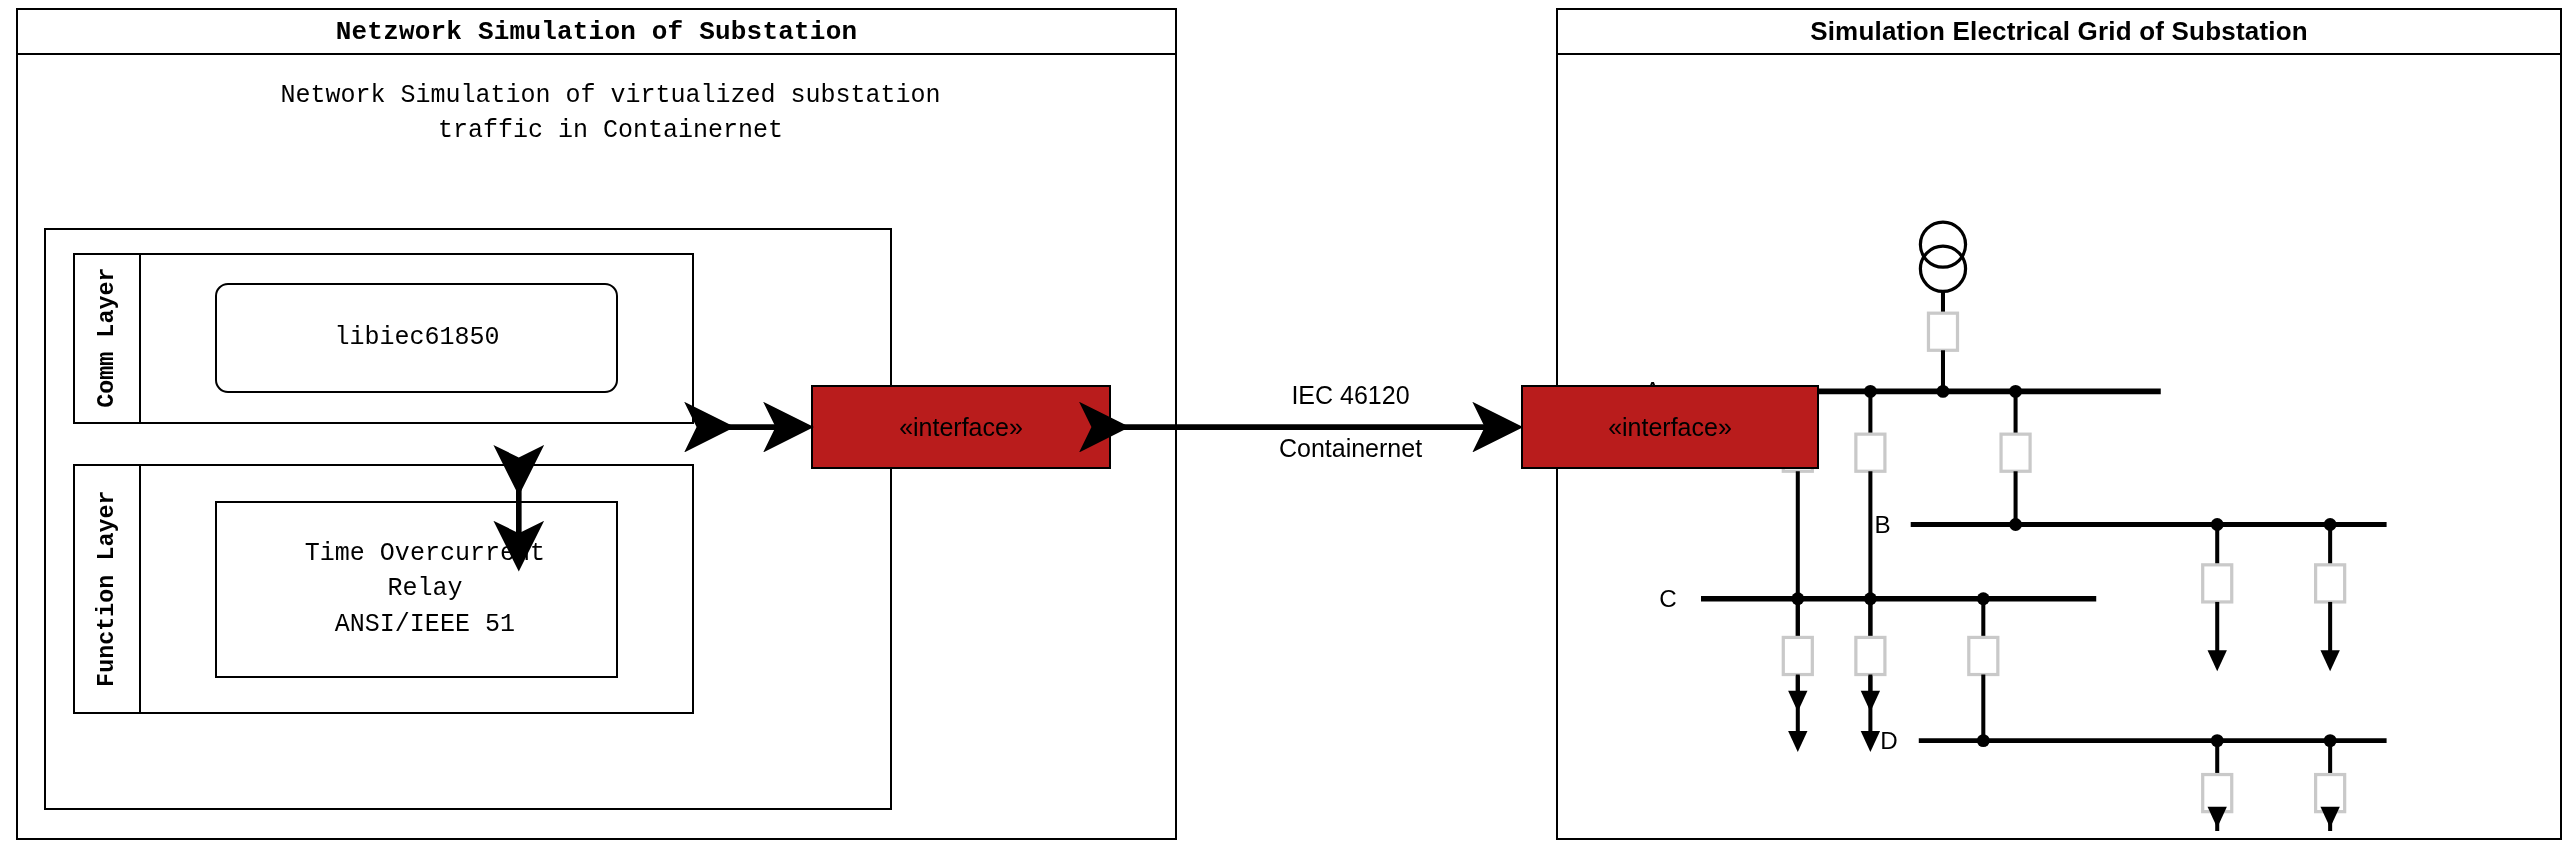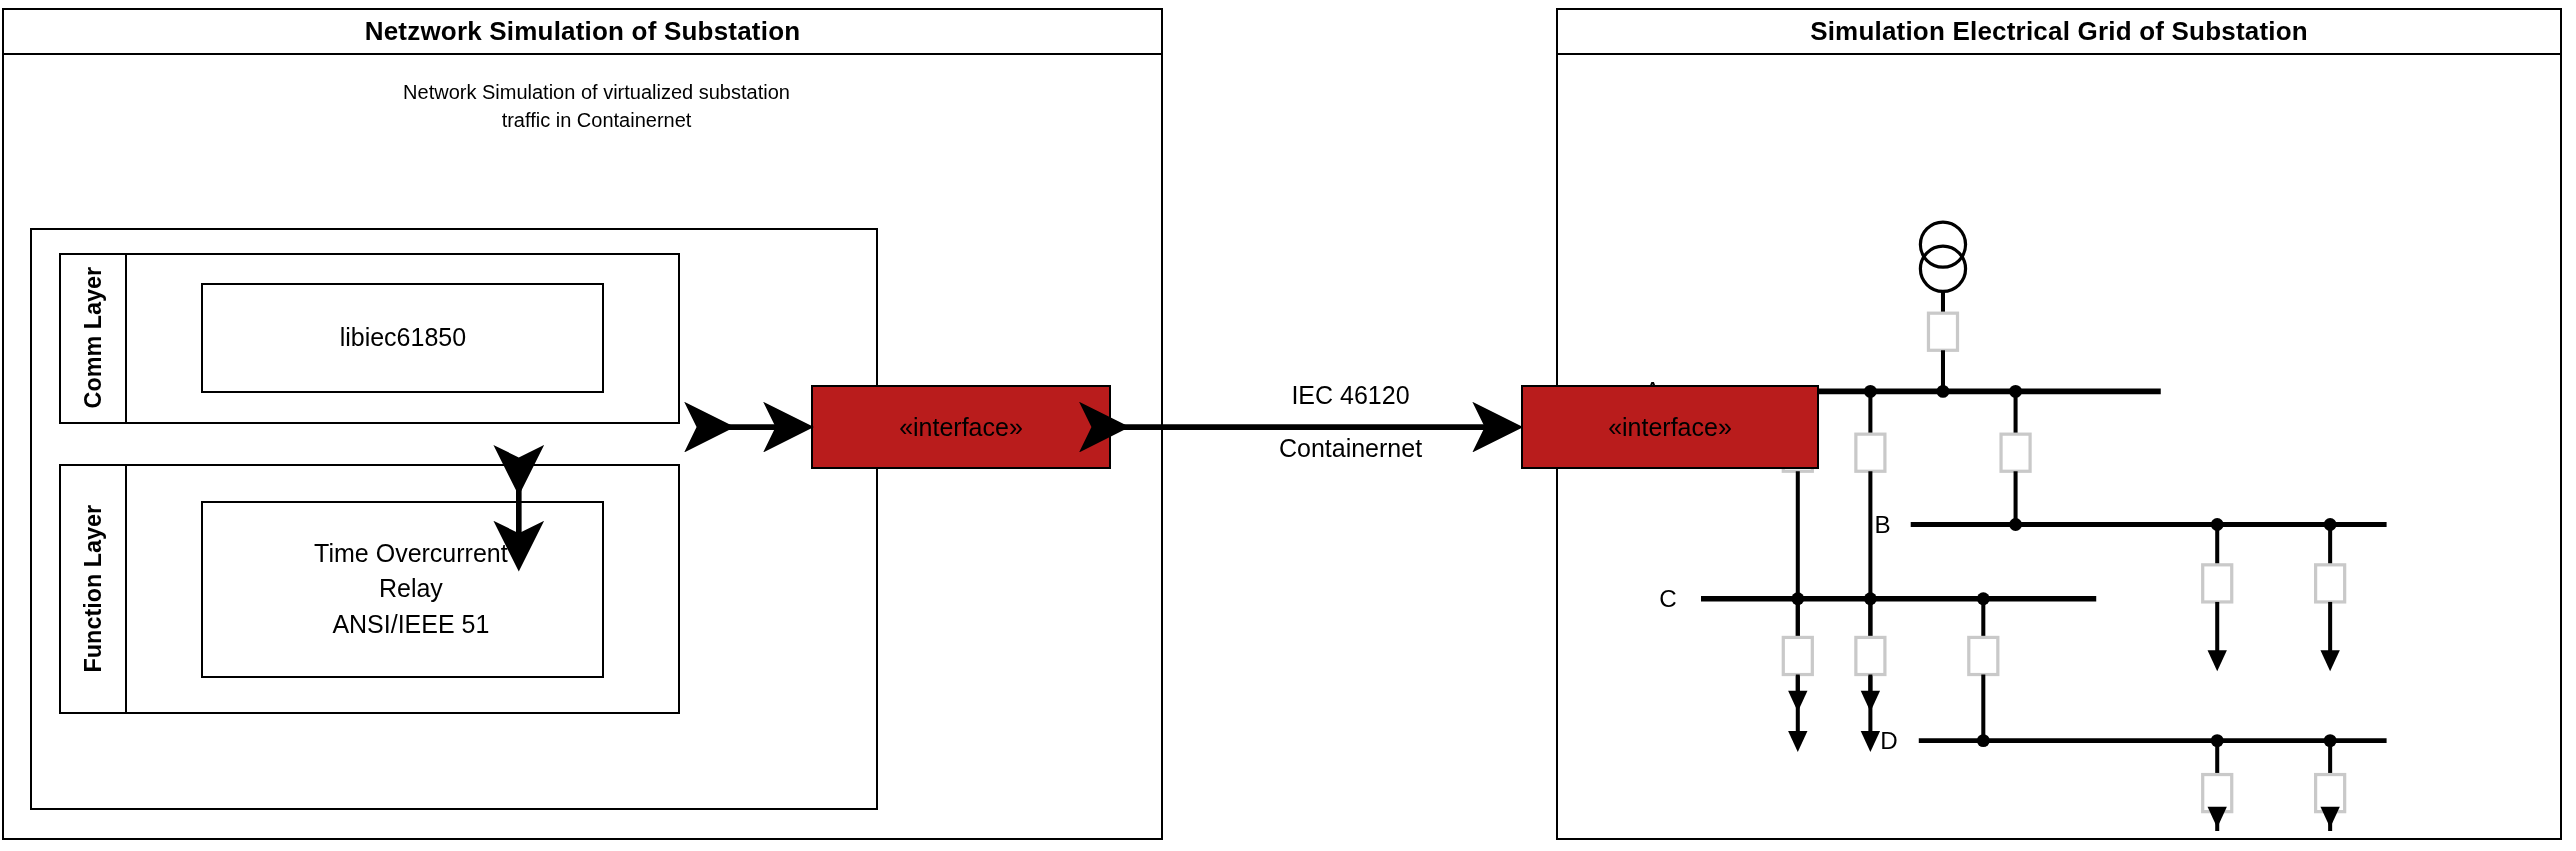--- a/index.html
+++ b/index.html
@@ -14,40 +14,40 @@
     position: relative;
     overflow: hidden;
   }
 
   
   .panel {
     position: absolute;
     border: 2.4px solid #000000;
     background: #ffffff;
   }
-  #panel-left  { left: 2px;   top: 8px; width: 1161px; height: 832px; }
+  #panel-left  { left: 16px;   top: 8px; width: 1161px; height: 832px; font-family: Liberation Mono, monospace; }
   #panel-right { left: 1556px; top: 8px; width: 1006px; height: 832px; }
 
   .panel-title-bar {
     height: 45px;
     border-bottom: 2.4px solid #000000;
     display: flex;
     align-items: center;
     justify-content: center;
   }
   .panel-title {
     font-size: 26px;
     font-weight: bold;
     letter-spacing: 0.2px;
     white-space: nowrap;
   }
   .panel-subtitle {
     margin-top: 22.6px;
     text-align: center;
-    font-size: 20px;
+    font-size: 25px;
     line-height: 1.42;
     white-space: pre-line;
     padding-left: 28px;
   }
 
   
   #vied-container {
     position: absolute;
     left: 26px;
     top: 218px;
@@ -112,21 +112,21 @@
     border: 2.4px solid #000000;
     background: #ffffff;
     display: flex;
     align-items: center;
     justify-content: center;
     text-align: center;
     font-size: 25px;
     line-height: 1.42;
     white-space: pre-line;
   }
-  #libiec-box  { width: 403px; height: 110px; }
+  #libiec-box  { width: 403px; height: 110px; border-radius: 13px; }
   #relay-box   { width: 403px; height: 177px; padding-left: 16px; }
 
   
   .interface-box {
     position: absolute;
     border: 2.4px solid #000000;
     background: #b91c1c;
     display: flex;
     align-items: center;
     justify-content: center;

